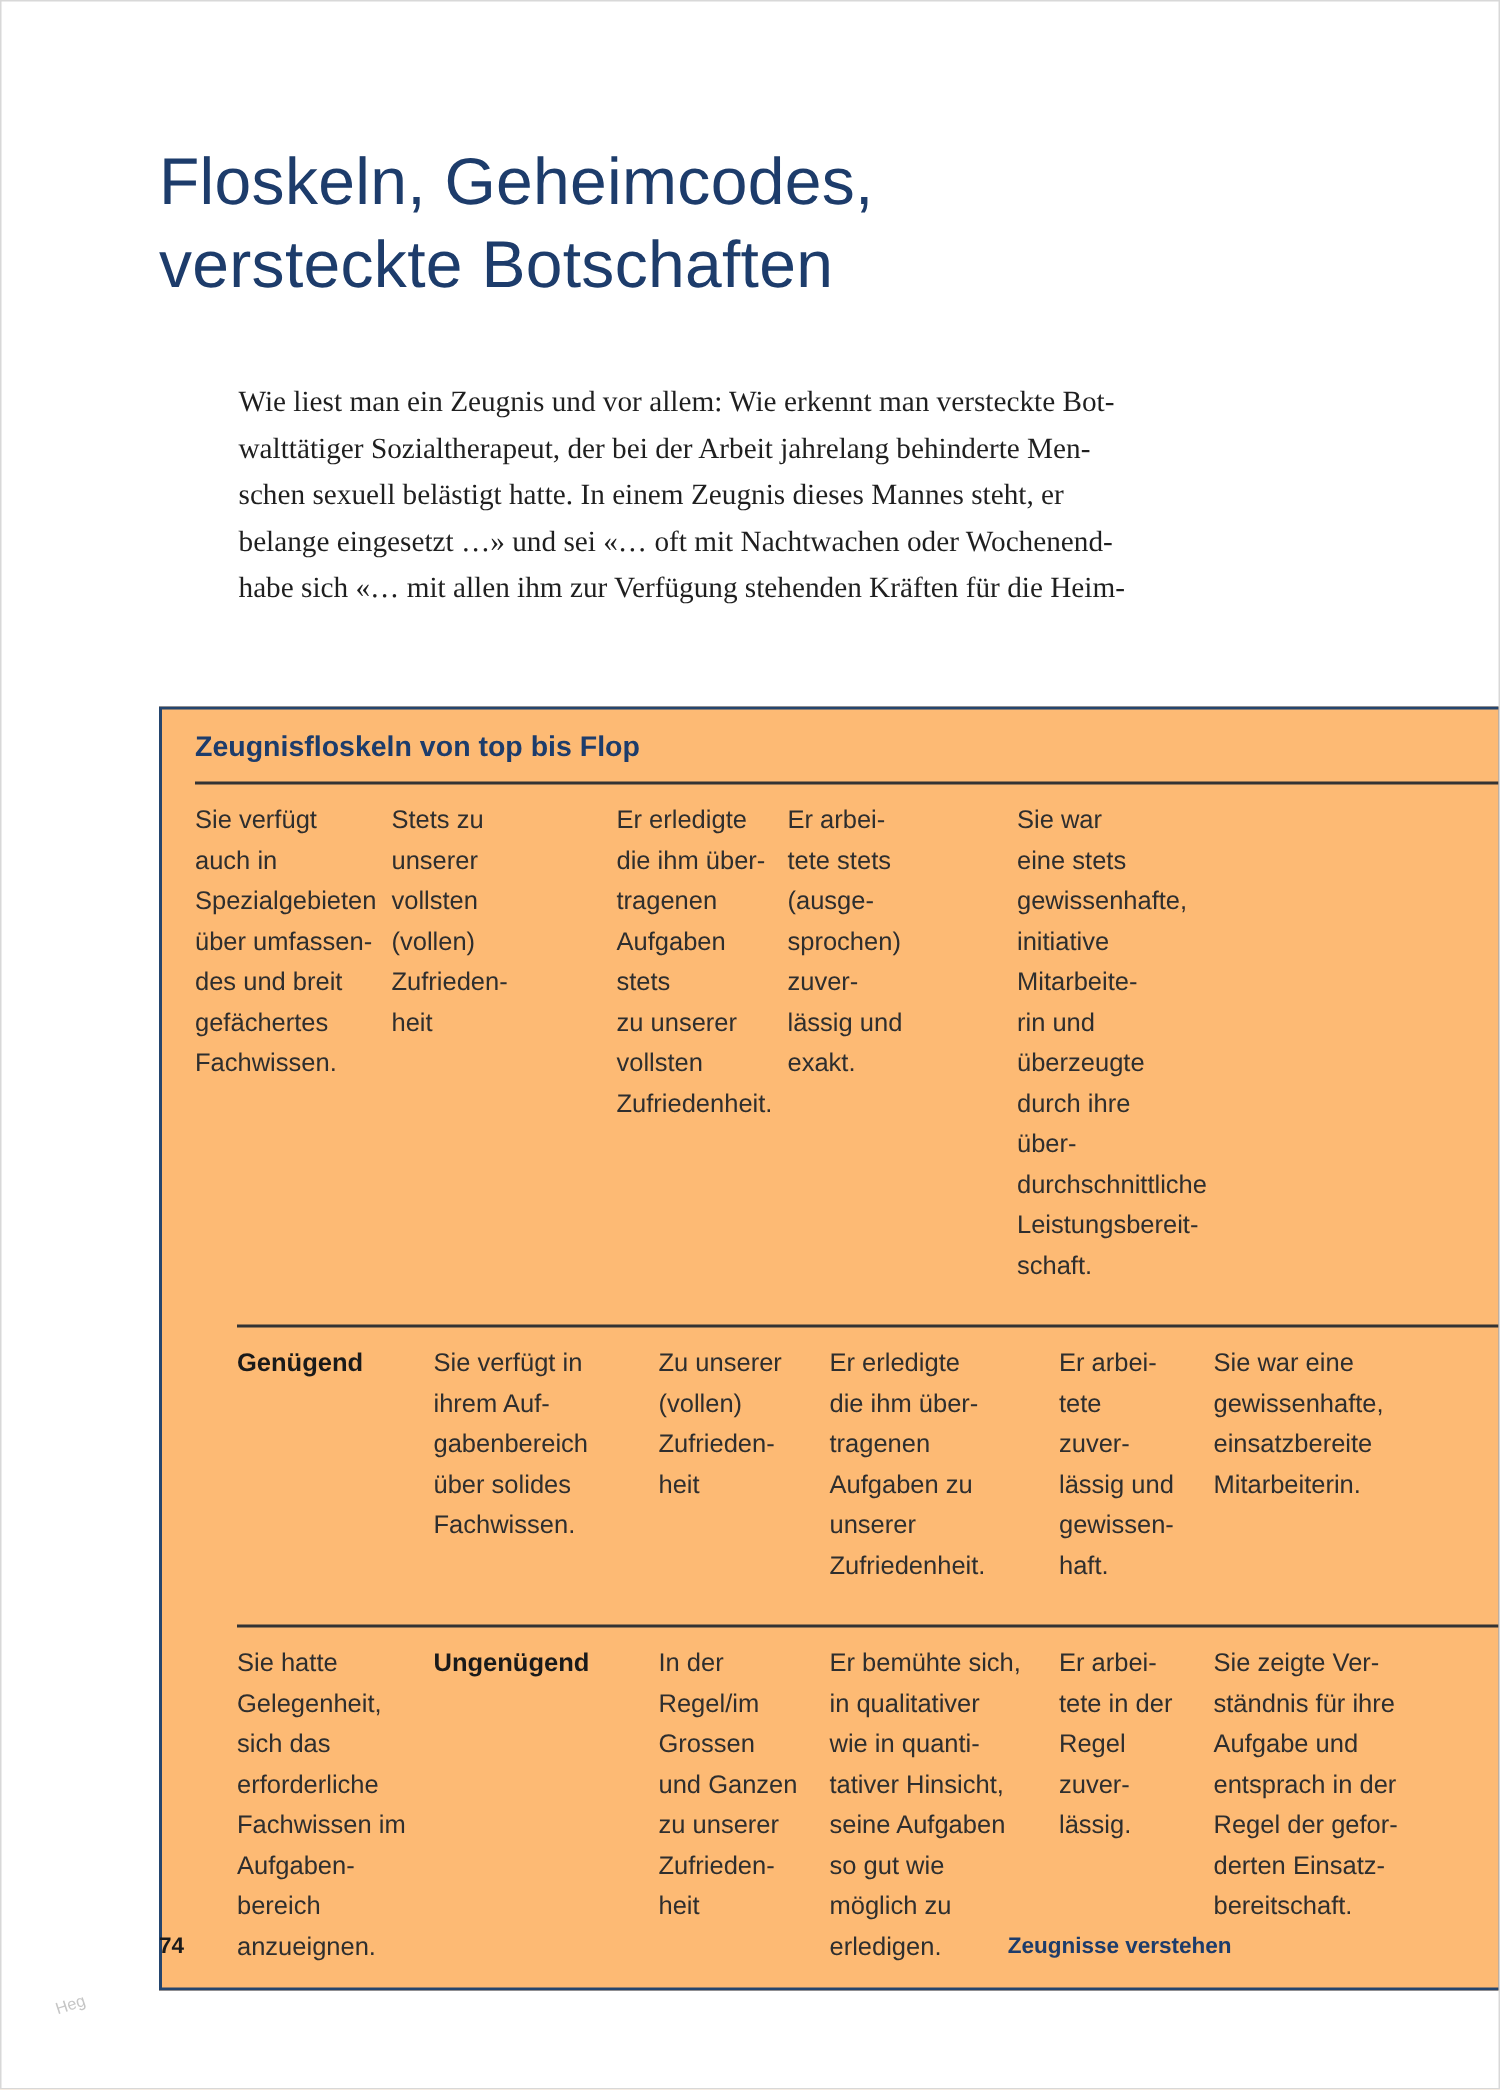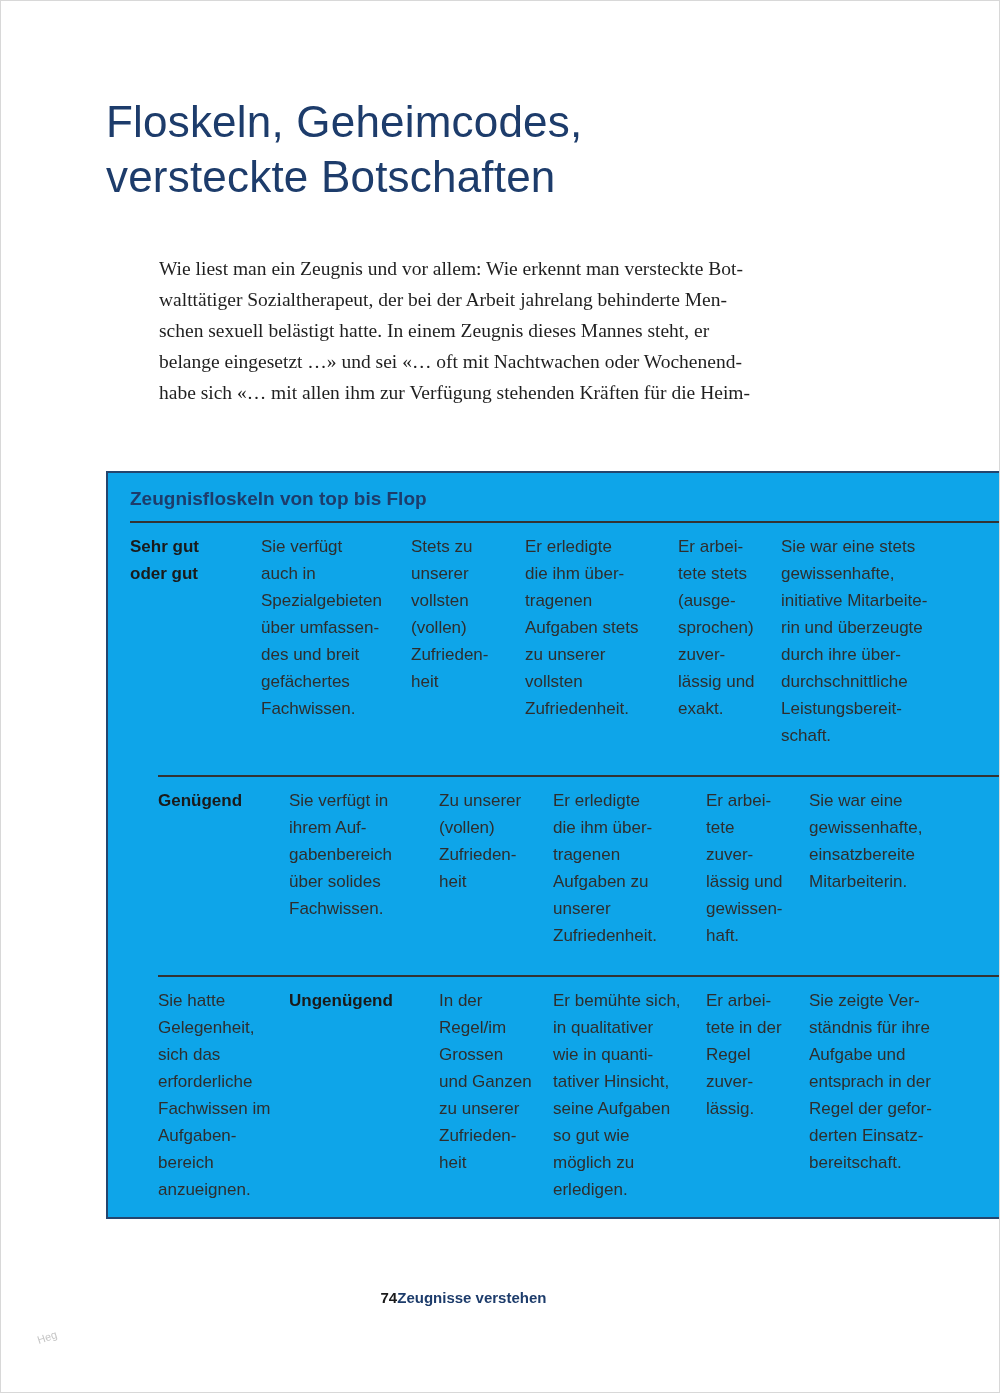--- a/index.html
+++ b/index.html
@@ -45,21 +45,21 @@
   .intro .line { white-space: nowrap; }
 
   
   .floskel-table {
     position: absolute;
     left: 105px;
     top: 470px;
     width: 895px;
     box-sizing: border-box;
     border: 2px solid #24456e;
-    background: #0ea5e9;
+    background: #fdba74;
   }
   .table-inner {
     margin-left: 22px;
   }
   .table-title {
     padding: 15px 0 11px 0;
     font-size: 19px;
     font-weight: bold;
     color: #1d3c6b;
     border-bottom: 2px solid #333333;
@@ -88,21 +88,21 @@
     color: #1a1a1a;
   }
 
   
   .footer {
     position: absolute;
     left: 105px;
     right: 178px;
     top: 1288px;
     display: flex;
-    justify-content: center;
+    justify-content: space-between;
     align-items: baseline;
     font-size: 15px;
     font-weight: bold;
   }
   .footer .page-number { color: #1a1a1a; }
   .footer .section-title { color: #1d3c6b; }
 
   
   .watermark {
     position: absolute;
@@ -127,22 +127,20 @@
     <div class="line">belange eingesetzt …» und sei «… oft mit Nachtwachen oder Wochenend-</div>
     <div class="line">habe sich «… mit allen ihm zur Verfügung stehenden Kräften für die Heim-</div>
   </div>
 
   <div class="floskel-table">
     <div class="table-inner">
 
       <div class="table-title">Zeugnisfloskeln von top bis Flop</div>
 
       <div class="trow">
-        <div class="cell label">Sehr gut
-oder gut</div>
         <div class="cell">Sie verfügt
 auch in
 Spezialgebieten
 über umfassen-
 des und breit
 gefächertes
 Fachwissen.</div>
         <div class="cell">Stets zu
 unserer
 vollsten

